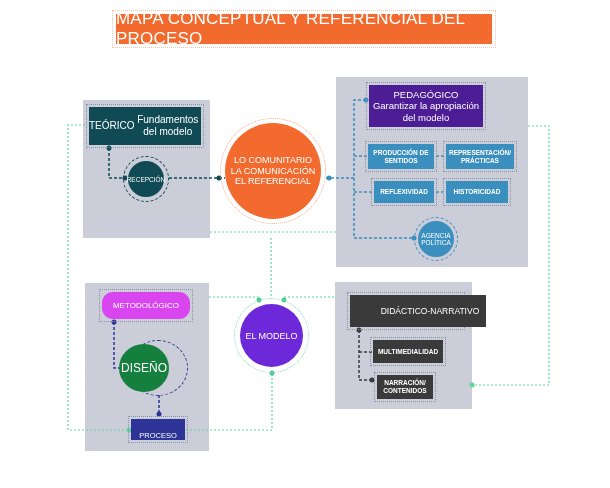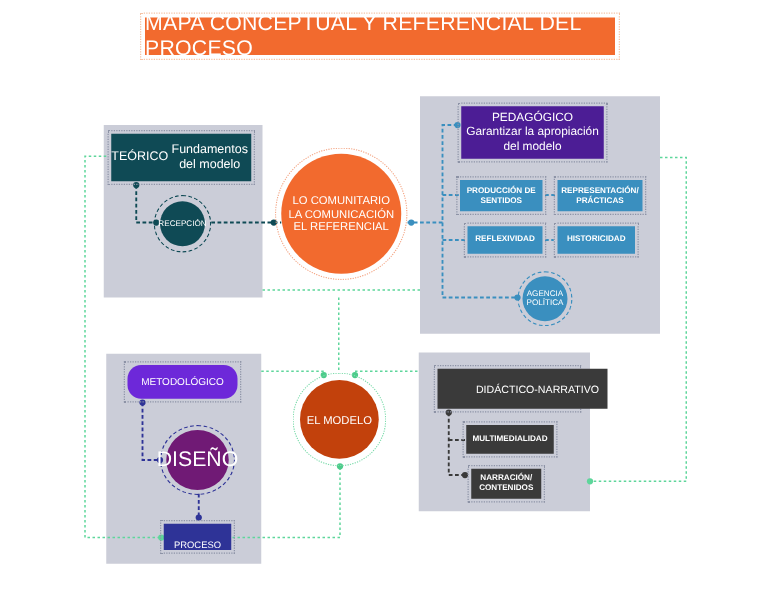--- a/index.html
+++ b/index.html
@@ -136,31 +136,31 @@
     <span>HISTORICIDAD</span>
   </div>
 </div>
 <div class="abs ring" style="left:414px;top:217px;width:44px;height:44px;border-color:#3a8fbf;"></div>
 <div class="abs circle" style="left:418px;top:221px;width:36px;height:36px;background:#3a8fbf;font-size:6.5px;flex-direction:column;line-height:1.15;">
   <span>AGENCIA</span>
   <span>POLÍTICA</span>
 </div>
 
 <div class="abs ring" style="left:234px;top:298px;width:75px;height:75px;border-color:#7fdcad;border-style:dotted;"></div>
-<div class="abs circle" style="left:240px;top:304px;width:63px;height:63px;background:#c2410c;font-size:9px;">
+<div class="abs circle" style="left:240px;top:304px;width:63px;height:63px;background:#6d28d9;font-size:9px;">
   <span>EL MODELO</span>
 </div>
 
 <div class="abs outline" style="left:99px;top:289px;width:94px;height:33px;">
-  <div class="box" style="width:100%;height:100%;background:#6d28d9;font-size:8px;border-radius:11px;">
+  <div class="box" style="width:100%;height:100%;background:#d946ef;font-size:8px;border-radius:11px;">
     <span>METODOLÓGICO</span>
   </div>
 </div>
 <div class="abs ring" style="left:128px;top:340px;width:60px;height:56px;border-color:#2e3397;"></div>
-<div class="abs circle" style="left:133px;top:344px;width:50px;height:48px;background:#701a75;font-size:17px;">
+<div class="abs circle" style="left:119px;top:344px;width:50px;height:48px;background:#15803d;font-size:12px;">
   <span>DISEÑO</span>
 </div>
 <div class="abs outline" style="left:128px;top:416px;width:60px;height:27px;">
   <div class="box" style="width:100%;height:100%;background:#2e3397;font-size:7.5px;align-items:flex-end;">
     <span>PROCESO</span>
   </div>
 </div>
 
 <div class="abs outline" style="left:347px;top:292px;width:118px;height:38px;">
   <div class="box" style="width:100%;height:100%;background:#3a3a3a;font-size:8.5px;padding-left:24px;">

